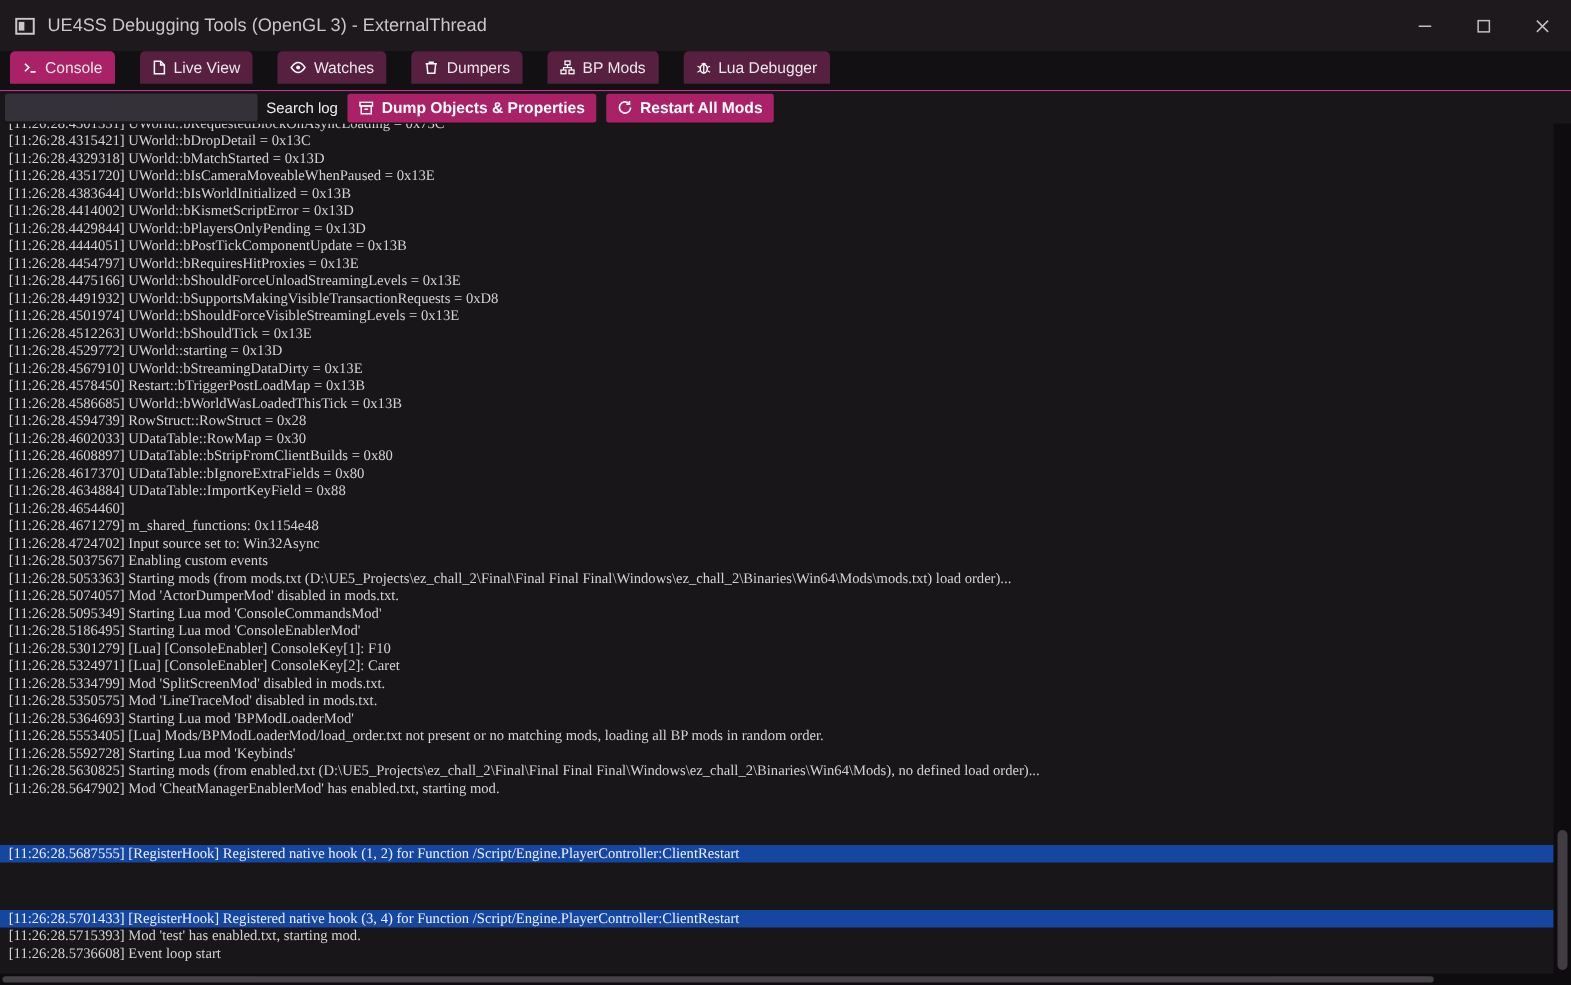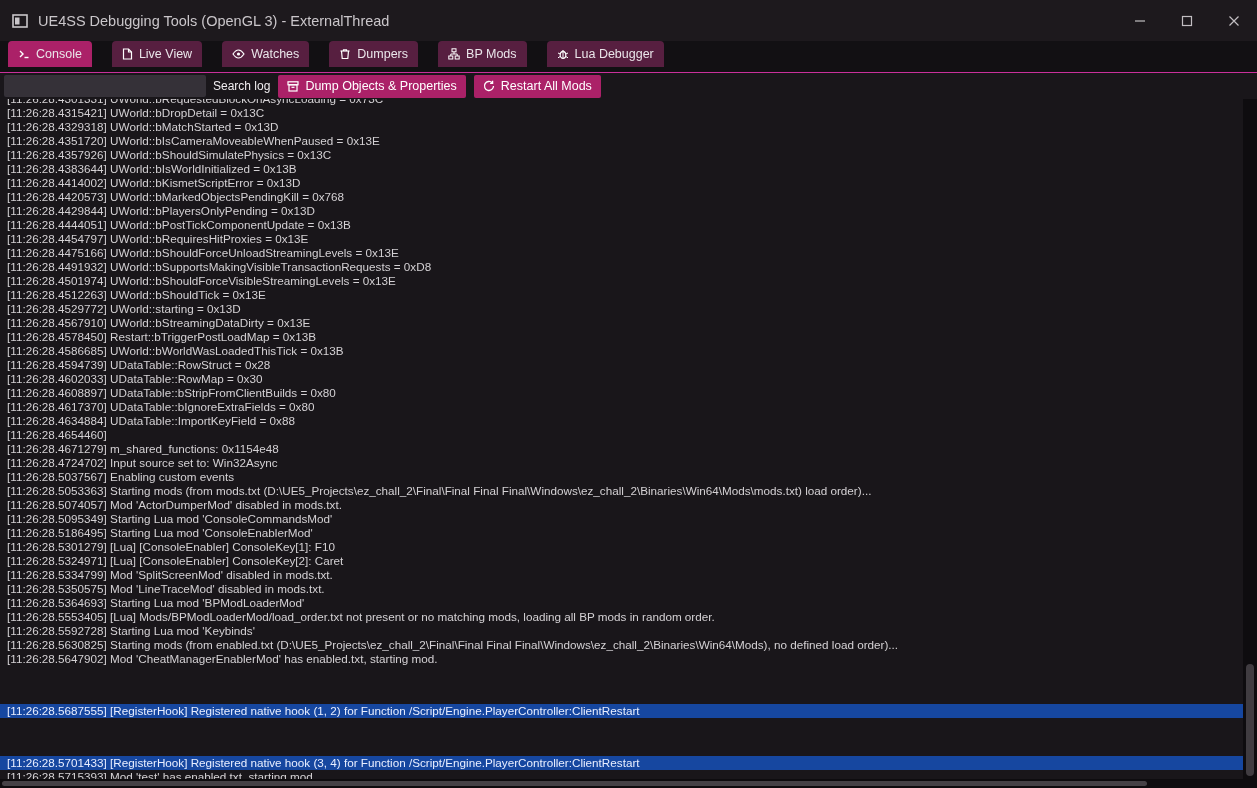--- a/index.html
+++ b/index.html
@@ -57,34 +57,34 @@
   }
   .search{
     width:202px;height:22px;background:#353138;border:none;border-radius:2px;
     color:#e8e6e8;padding:0 6px;font-size:12px;outline:none;
     font-family:"Liberation Sans",sans-serif;
   }
   .search-label{color:#f0edf0;font-size:12px;margin-left:7px;}
   .btn{
     margin-left:8px;height:23px;background:var(--accent);border:none;border-radius:2px;
     color:#ffffff;font-size:12.5px;display:flex;align-items:center;gap:6px;
-    padding:0 9px;font-family:"Liberation Sans",sans-serif;cursor:default;white-space:nowrap;
+    padding:0 9px;font-family:"Liberation Sans",sans-serif;cursor:default;white-space:nowrap;font-weight:bold;
   }
   .btn-icon{display:flex;align-items:center;}
 
   
   .log-area{
     position:absolute;top:99px;left:0;right:14px;bottom:9px;
     background:var(--log-bg);overflow:hidden;
   }
   .log-content{margin-top:-7px;}
   .log-line{
     height:14px;line-height:14px;padding-left:7px;
     font-size:11.7px;color:#d4d1d4;white-space:pre;
-    font-family:Liberation Sans, sans-serif;
+    font-family:Liberation Serif, serif;
   }
   .log-line.selected{background:var(--selection);color:#e8eeff;margin-top:38px;}
 
   
   .vscrollbar{position:absolute;top:99px;right:0;width:14px;bottom:9px;background:var(--scroll-track);}
   .vthumb{position:absolute;left:3px;right:3px;bottom:3px;height:112px;background:#403c41;border-radius:4px;}
   .hscrollbar{position:absolute;left:0;right:0;bottom:0;height:9px;background:var(--scroll-track);}
   .hthumb{position:absolute;left:2px;top:2px;height:5px;width:1145px;background:var(--scroll-thumb);border-radius:3px;}
 </style>
 </head>
@@ -203,36 +203,34 @@
       <span>Restart All Mods</span>
     </button>
   </div>
 
   <div class="log-area">
     <div class="log-content" id="log-content">
         <div class="log-line">[11:26:28.4301331] UWorld::bRequestedBlockOnAsyncLoading = 0x73C</div>
         <div class="log-line">[11:26:28.4315421] UWorld::bDropDetail = 0x13C</div>
         <div class="log-line">[11:26:28.4329318] UWorld::bMatchStarted = 0x13D</div>
         <div class="log-line">[11:26:28.4351720] UWorld::bIsCameraMoveableWhenPaused = 0x13E</div>
-        <div class="log-line">[11:26:28.4357926] UWorld::bShouldSimulatePhysics = 0x13C</div>
         <div class="log-line">[11:26:28.4383644] UWorld::bIsWorldInitialized = 0x13B</div>
         <div class="log-line">[11:26:28.4414002] UWorld::bKismetScriptError = 0x13D</div>
-        <div class="log-line">[11:26:28.4420573] UWorld::bMarkedObjectsPendingKill = 0x768</div>
         <div class="log-line">[11:26:28.4429844] UWorld::bPlayersOnlyPending = 0x13D</div>
         <div class="log-line">[11:26:28.4444051] UWorld::bPostTickComponentUpdate = 0x13B</div>
         <div class="log-line">[11:26:28.4454797] UWorld::bRequiresHitProxies = 0x13E</div>
         <div class="log-line">[11:26:28.4475166] UWorld::bShouldForceUnloadStreamingLevels = 0x13E</div>
         <div class="log-line">[11:26:28.4491932] UWorld::bSupportsMakingVisibleTransactionRequests = 0xD8</div>
         <div class="log-line">[11:26:28.4501974] UWorld::bShouldForceVisibleStreamingLevels = 0x13E</div>
         <div class="log-line">[11:26:28.4512263] UWorld::bShouldTick = 0x13E</div>
         <div class="log-line">[11:26:28.4529772] UWorld::starting = 0x13D</div>
         <div class="log-line">[11:26:28.4567910] UWorld::bStreamingDataDirty = 0x13E</div>
         <div class="log-line">[11:26:28.4578450] Restart::bTriggerPostLoadMap = 0x13B</div>
         <div class="log-line">[11:26:28.4586685] UWorld::bWorldWasLoadedThisTick = 0x13B</div>
-        <div class="log-line">[11:26:28.4594739] UDataTable::RowStruct = 0x28</div>
+        <div class="log-line">[11:26:28.4594739] RowStruct::RowStruct = 0x28</div>
         <div class="log-line">[11:26:28.4602033] UDataTable::RowMap = 0x30</div>
         <div class="log-line">[11:26:28.4608897] UDataTable::bStripFromClientBuilds = 0x80</div>
         <div class="log-line">[11:26:28.4617370] UDataTable::bIgnoreExtraFields = 0x80</div>
         <div class="log-line">[11:26:28.4634884] UDataTable::ImportKeyField = 0x88</div>
         <div class="log-line">[11:26:28.4654460]</div>
         <div class="log-line">[11:26:28.4671279] m_shared_functions: 0x1154e48</div>
         <div class="log-line">[11:26:28.4724702] Input source set to: Win32Async</div>
         <div class="log-line">[11:26:28.5037567] Enabling custom events</div>
         <div class="log-line">[11:26:28.5053363] Starting mods (from mods.txt (D:\UE5_Projects\ez_chall_2\Final\Final Final Final\Windows\ez_chall_2\Binaries\Win64\Mods\mods.txt) load order)...</div>
         <div class="log-line">[11:26:28.5074057] Mod 'ActorDumperMod' disabled in mods.txt.</div>

